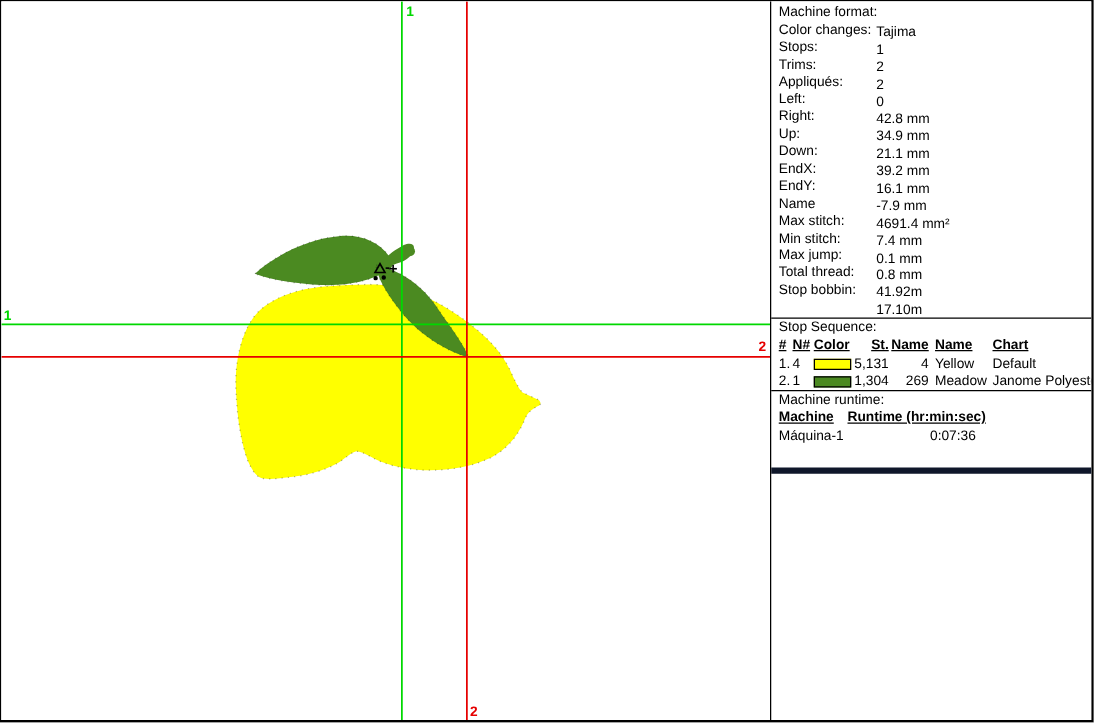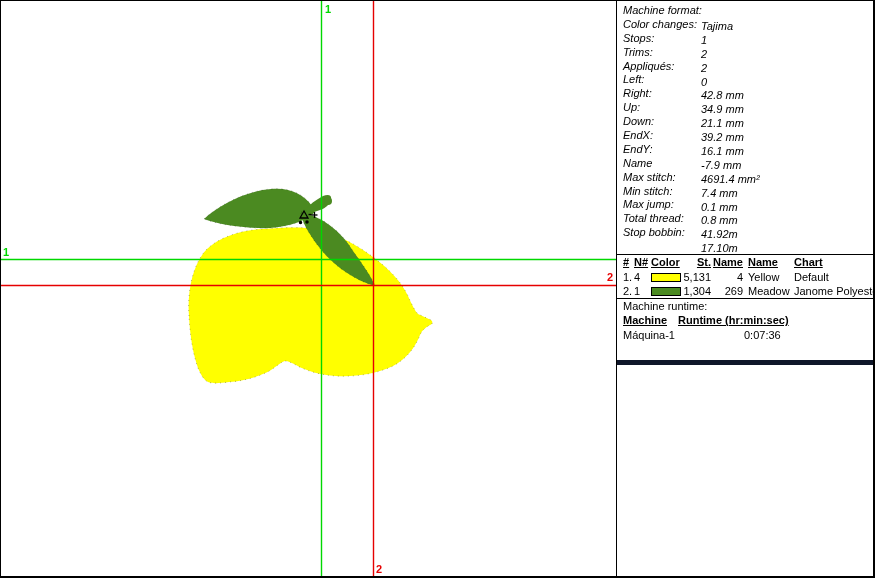--- a/index.html
+++ b/index.html
@@ -15,21 +15,21 @@
     overflow:hidden;
   }
   
   .canvas{position:absolute;left:0;top:0;width:615px;height:575px;background:#fff;}
   .canvas svg{display:block;}
   
   .panel{
     position:absolute;left:615px;top:0;width:258px;height:575px;
     background:#fff;border-left:1px solid #000;
   }
-  .stats{padding:3px 1px 0 6px;height:253px;font-style:italic;}
+  .stats{padding:3px 1px 0 6px;height:253px;}
   .stat-row{position:relative;height:13.9px;line-height:13.9px;white-space:nowrap;}
   .stat-value{position:absolute;left:78px;top:16px;}
   .section{border-top:1px solid #000;padding-left:6px;}
   .sec-title{height:14px;line-height:15px;}
   .seq-grid{display:grid;grid-template-columns:11px 17px 32px 28px 32px 46px auto;align-items:center;height:14px;line-height:14px;white-space:nowrap;}
   .seq-head{height:15px;line-height:15px;font-weight:bold;}
   .seq-head span{text-decoration:underline;}
   .c-st,.c-code{text-align:right;}
   .c-name,.c-chart{padding-left:5px;}
   .swatch{width:30px;height:9px;border:1px solid #000;margin-top:1px;}
@@ -125,20 +125,21 @@
       <div class="stat-row"><span>EndY:</span><span class="stat-value">-7.9 mm</span></div>
       <div class="stat-row"><span>Name</span><span class="stat-value">4691.4 mm²</span></div>
       <div class="stat-row"><span>Max stitch:</span><span class="stat-value">7.4 mm</span></div>
       <div class="stat-row"><span>Min stitch:</span><span class="stat-value">0.1 mm</span></div>
       <div class="stat-row"><span>Max jump:</span><span class="stat-value">0.8 mm</span></div>
       <div class="stat-row"><span>Total thread:</span><span class="stat-value">41.92m</span></div>
       <div class="stat-row"><span>Stop bobbin:</span><span class="stat-value">17.10m</span></div>
     </div>
 
     <div class="section">
+      <div class="sec-title">Stop Sequence:</div>
       <div class="seq-grid seq-head">
         <span>#</span>
         <span>N#</span>
         <span>Color</span>
         <span class="c-st">St.</span>
         <span class="c-code">Name</span>
         <span class="c-name">Name</span>
         <span class="c-chart">Chart</span>
       </div>
       <div class="seq-grid">

